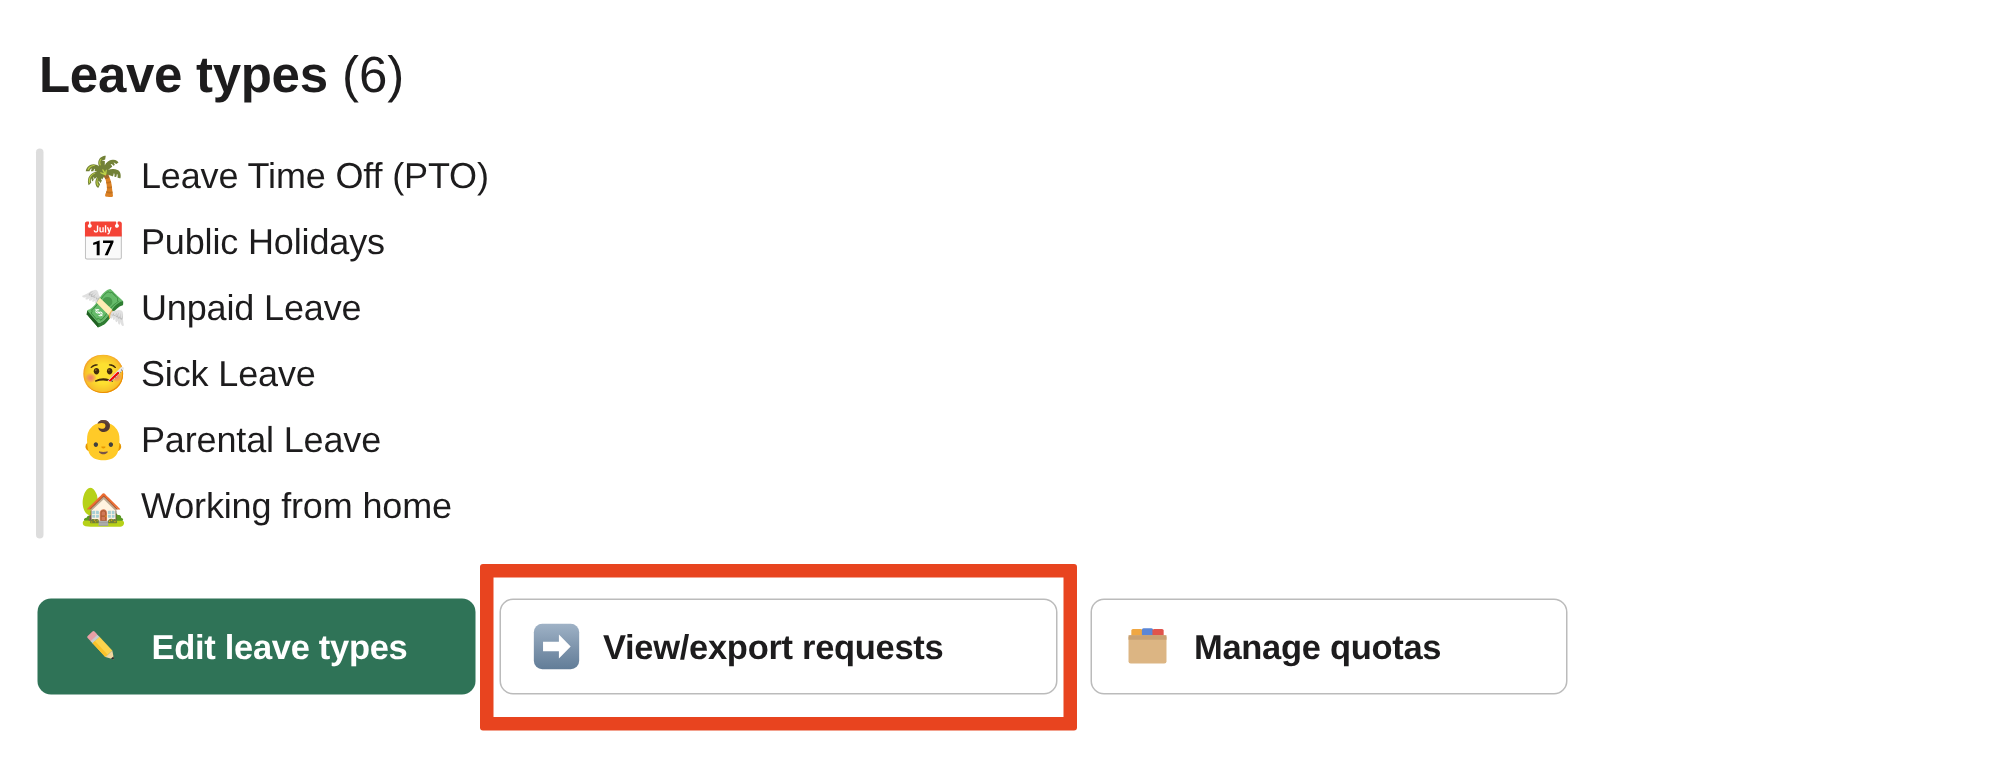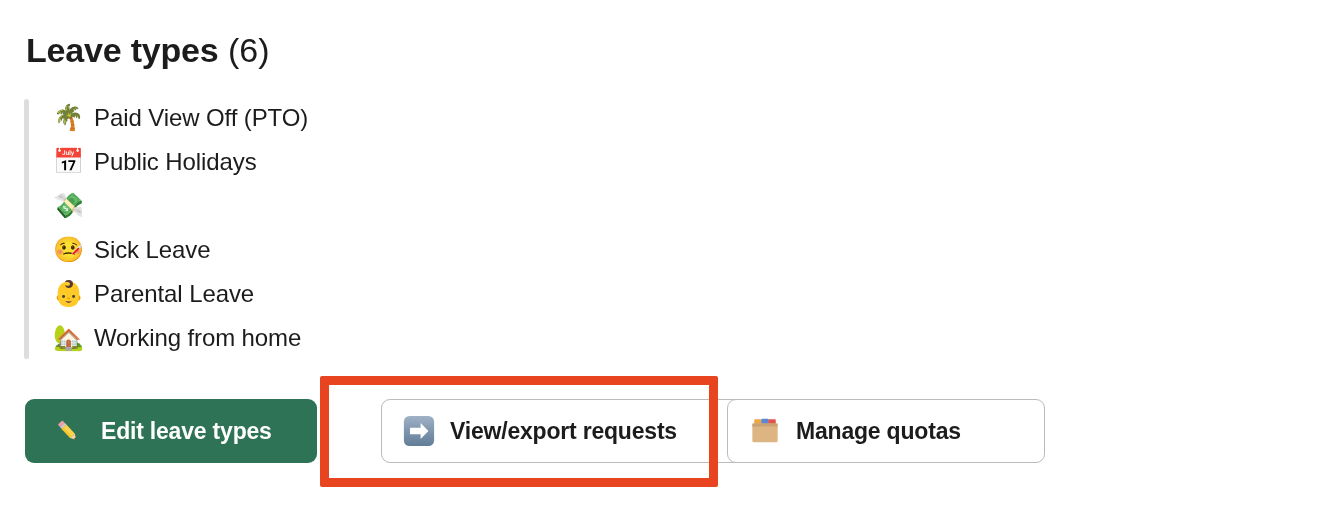--- a/index.html
+++ b/index.html
@@ -131,21 +131,20 @@
   }
   .btn-secondary .btn-label {
     color: #1d1c1d;
     margin-left: 14px;
   }
   .btn-view {
     left: 333px;
     top: 399px;
     width: 372px;
     height: 64px;
-    margin-left: 48px;
   }
   .btn-quotas {
     left: 727px;
     top: 399px;
     width: 318px;
     height: 64px;
   }
 
   
   .highlight-box {
@@ -188,30 +187,31 @@
   <span class="strong">Leave types</span>
   <span class="count">(6)</span>
 </div>
 
 <div class="quote-block">
   <div class="quote-bar"></div>
   <ul class="leave-list">
 
     <li class="leave-item">
       <span class="leave-emoji">🌴</span>
-      <span class="leave-label">Paid View Off (PTO)</span>
+      <span class="leave-label">Leave Time Off (PTO)</span>
     </li>
 
     <li class="leave-item">
       <span class="leave-emoji">📅</span>
       <span class="leave-label">Public Holidays</span>
     </li>
 
     <li class="leave-item">
       <span class="leave-emoji">💸</span>
+      <span class="leave-label">Unpaid Leave</span>
     </li>
 
     <li class="leave-item">
       <span class="leave-emoji">🤒</span>
       <span class="leave-label">Sick Leave</span>
     </li>
 
     <li class="leave-item">
       <span class="leave-emoji">👶</span>
       <span class="leave-label">Parental Leave</span>

